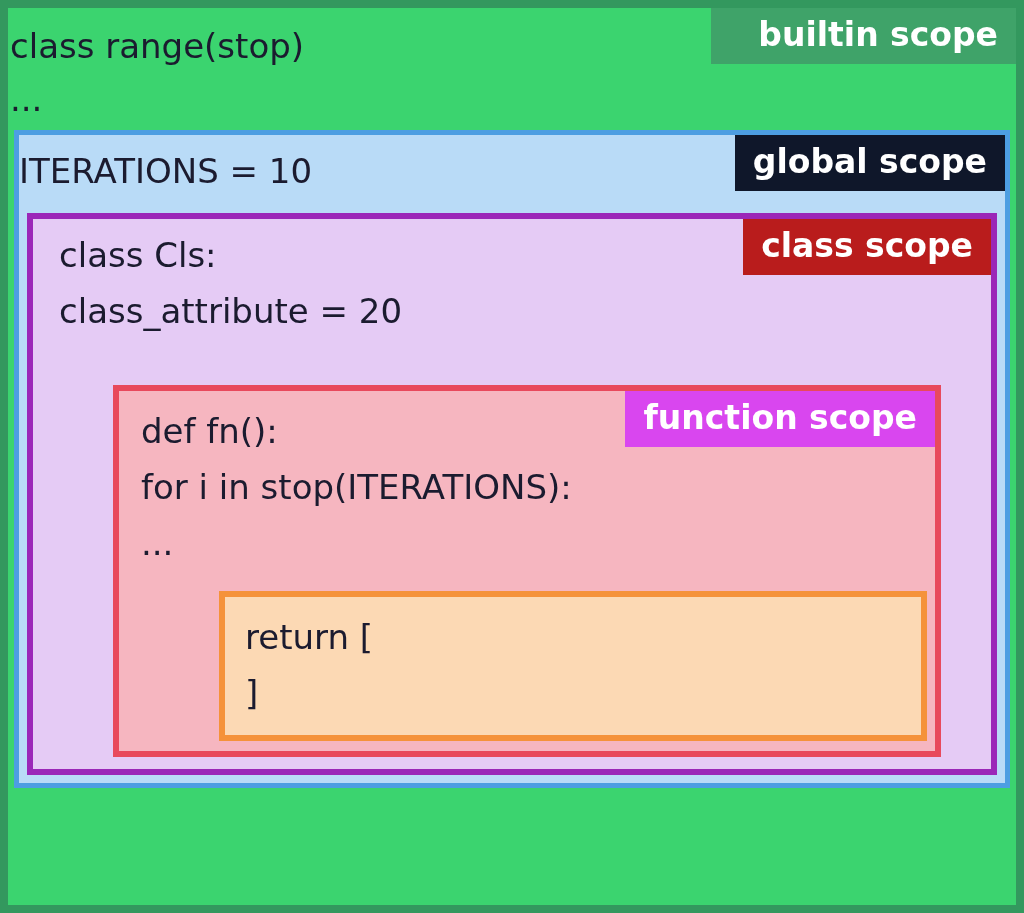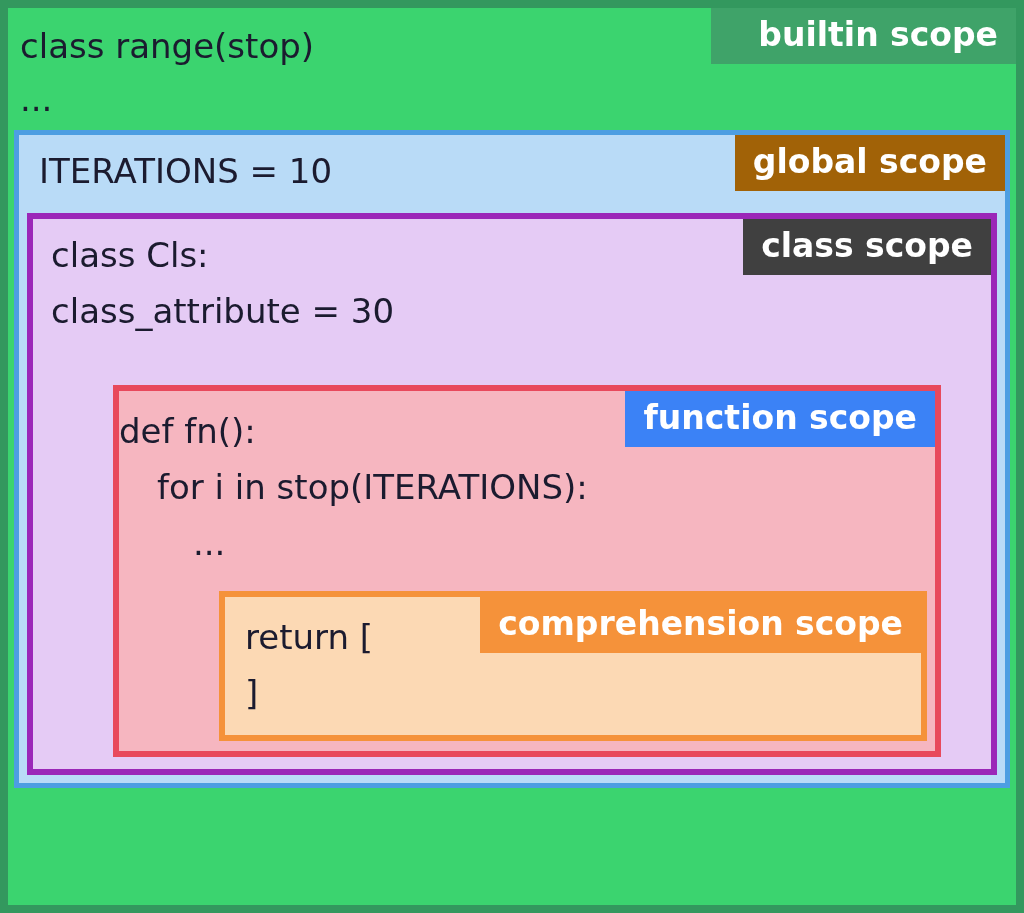--- a/index.html
+++ b/index.html
@@ -41,52 +41,52 @@
 
   
   .builtin-box {
     width: 1024px;
     height: 913px;
     border: 8px solid #33985e;
     background: #3bd46f;
     padding: 10px 0 0 0;
   }
   .builtin-box > .scope-label { background: #3fa369; padding-left: 47px; }
-  .builtin-box > .code { padding-left: 12px; }
+  .builtin-box > .code { padding-left: 2px; }
   .builtin-box > .code.dots { line-height: 50px; }
 
   
   .global-box {
     margin: 6px 6px 0 6px;
     border: 5px solid #4d9ee2;
     background: #b9dbf7;
     padding: 8px 0 8px 0;
   }
-  .global-box > .scope-label { background: #a16207; }
-  .global-box > .code { padding-left: 20px; }
+  .global-box > .scope-label { background: #0f172a; }
+  .global-box > .code { }
 
   
   .class-box {
     margin: 14px 8px 0 8px;
     border: 6px solid #9b27b8;
     background: #e5cbf5;
     padding: 8px 0 12px 0;
   }
-  .class-box > .scope-label { background: #404040; margin-left: 32px; }
-  .class-box > .code { padding-left: 18px; }
+  .class-box > .scope-label { background: #b91c1c; margin-left: 32px; }
+  .class-box > .code { padding-left: 18px; margin-left: 8px; }
 
   
   .function-box {
     margin: 46px 50px 0 80px;
     border: 6px solid #e8495c;
     background: #f6b6c0;
     padding: 12px 0 10px 0;
   }
-  .function-box > .scope-label { background: #3b82f6; }
-  .function-box > .code { }
+  .function-box > .scope-label { background: #d946ef; }
+  .function-box > .code { padding-left: 22px; }
 
   
   .comp-box {
     margin: 20px 8px 0 100px;
     border: 6px solid #f5923a;
     background: #fcd9b4;
     padding: 12px 0 14px 0;
   }
   .comp-box > .scope-label { background: #f5923a; }
   .comp-box > .code { padding-left: 20px; }
@@ -104,31 +104,30 @@
 
     <div class="box global-box">
       <div class="scope-label">global scope</div>
 
       <div class="code">ITERATIONS = 10</div>
 
       <div class="box class-box">
         <div class="scope-label">class scope</div>
 
         <div class="code">class Cls:</div>
-        <div class="code ind-1">class_attribute = 30</div>
+        <div class="code ind-1">class_attribute = 20</div>
 
         <div class="box function-box">
           <div class="scope-label">function scope</div>
 
           <div class="code">def fn():</div>
           <div class="code ind-1">for i in stop(ITERATIONS):</div>
           <div class="code ind-2">...</div>
 
           <div class="box comp-box">
-            <div class="scope-label">comprehension scope</div>
 
             <div class="code">return [</div>
             <div class="code">]</div>
           </div>
         </div>
       </div>
 
     </div>
   </div>
 

